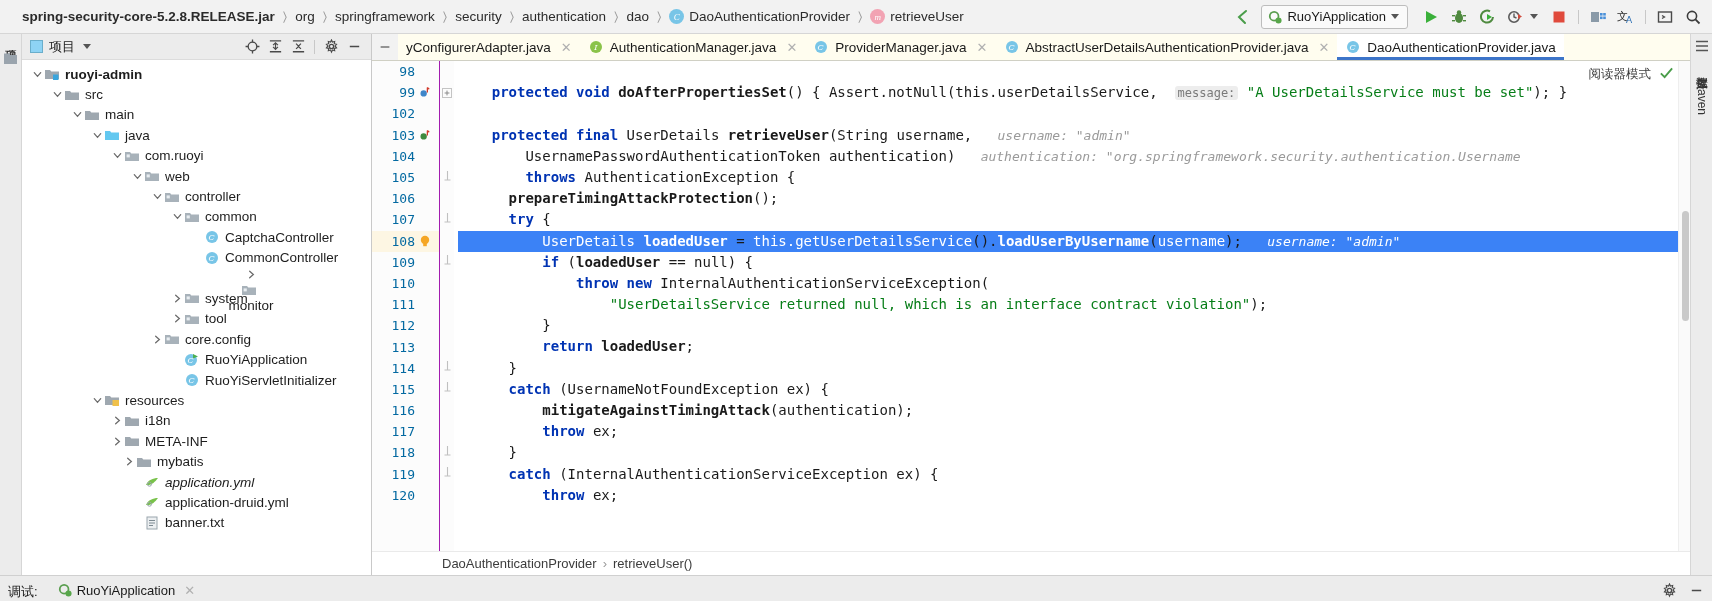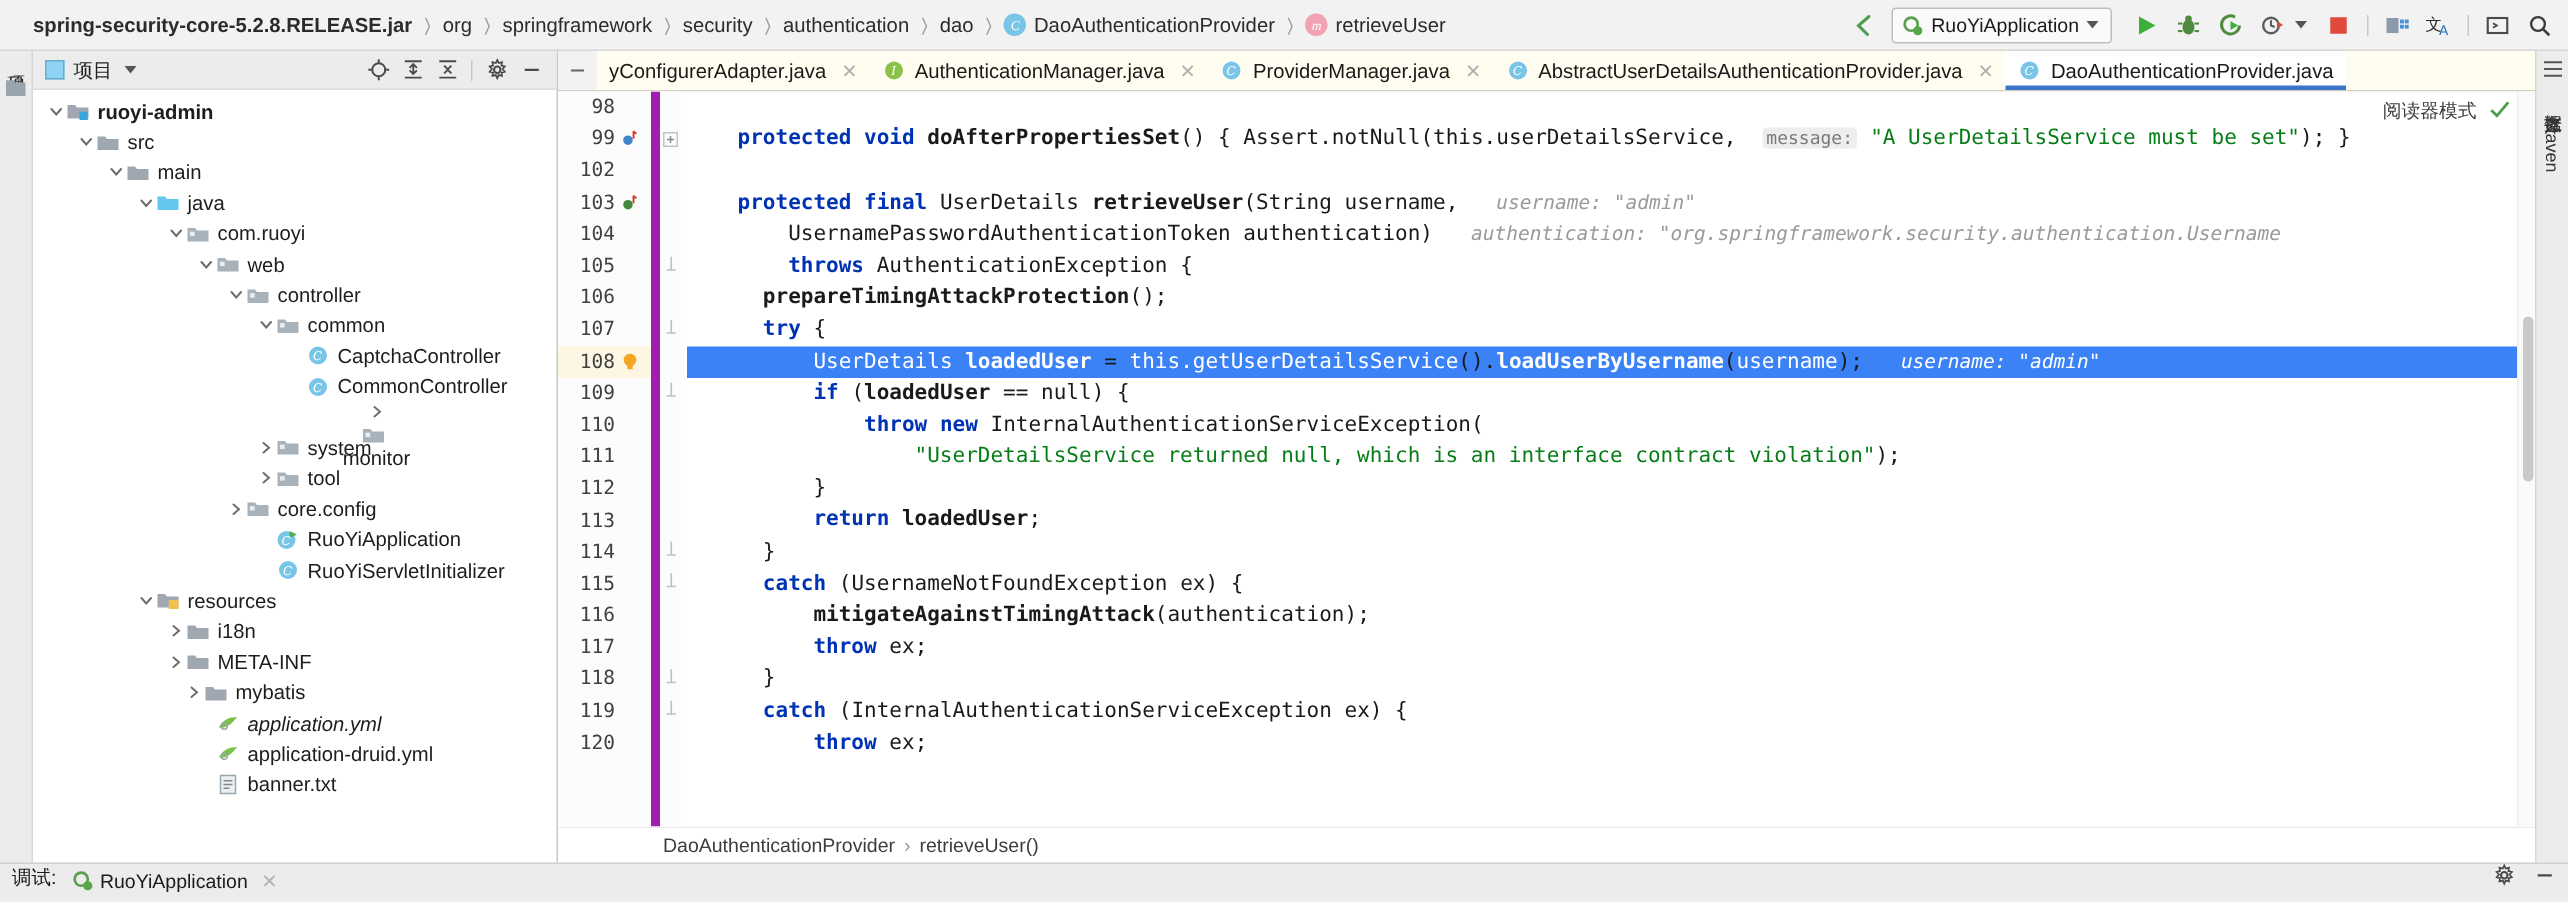--- a/index.html
+++ b/index.html
@@ -99,22 +99,22 @@
   }
   .tab.active { background: #ffffff; }
   .tab.active::after {
     content: ""; position: absolute; left: 0; right: 0; bottom: 0; height: 3px; background: #3c74c9;
   }
   .tab-x { color: #b0b0b0; font-size: 13px; margin-left: 4px; }
 
   
   .code-wrap { flex: 1; display: flex; min-height: 0; position: relative; background: #fff; overflow: hidden; }
   .gutter {
-    width: 68px; min-width: 68px; background: #fcfcfc; border-right: 6px solid #a21caf;
-    position: relative; font-family: "DejaVu Sans Mono", monospace; font-size: 13px; color: #404040;
+    width: 68px; min-width: 68px; background: #fcfcfc; border-right: 1px solid #a21caf;
+    position: relative; font-family: "DejaVu Sans Mono", monospace; font-size: 13px; color: #0369a1;
   }
   .g-row { height: 21.2px; display: flex; align-items: center; justify-content: flex-end; padding-right: 4px; position: relative; }
   .g-num { width: 26px; text-align: right; }
   .g-ic { width: 20px; display:flex; align-items:center; justify-content:center; }
   .fold-col { width: 14px; min-width: 14px; background: #fcfcfc; }
   .f-row { height: 21.2px; display: flex; align-items: center; justify-content: center; }
 
   .code {
     flex: 1; position: relative; font-family: "DejaVu Sans Mono", monospace;
     font-size: 14px; line-height: 21.2px; white-space: pre; overflow: hidden; padding-left: 4px;
@@ -144,21 +144,21 @@
   
   .rrail {
     width: 22px; min-width: 22px; background: #ececec; border-left: 1px solid #d6d6d6;
     display: flex; flex-direction: column; align-items: center; padding-top: 6px; gap: 12px;
   }
   .rrail-label { writing-mode: vertical-rl; font-size: 12px; color: #333; }
 
   
   .bottom {
     height: 14px; min-height: 26px; background: #ececec; border-top: 1px solid #d0d0d0;
-    display: flex; align-items: flex-start; padding: 0 8px; gap: 4px; font-size: 13px;
+    display: flex; align-items: flex-end; padding: 0 8px; gap: 14px; font-size: 13px;
   }
   .bt-tab { display: flex; align-items: center; gap: 5px; padding: 0 6px; height: 22px; }
   .bt-right { margin-left: auto; display: flex; align-items: center; gap: 12px; }
 
   
   .ed-topright {
     position: absolute; right: 16px; top: 4px; display: flex; align-items: flex-end; gap: 8px;
     font-size: 12.5px; color: #444; z-index: 5;
   }
   .readmode { color: #3c3c3c; }

